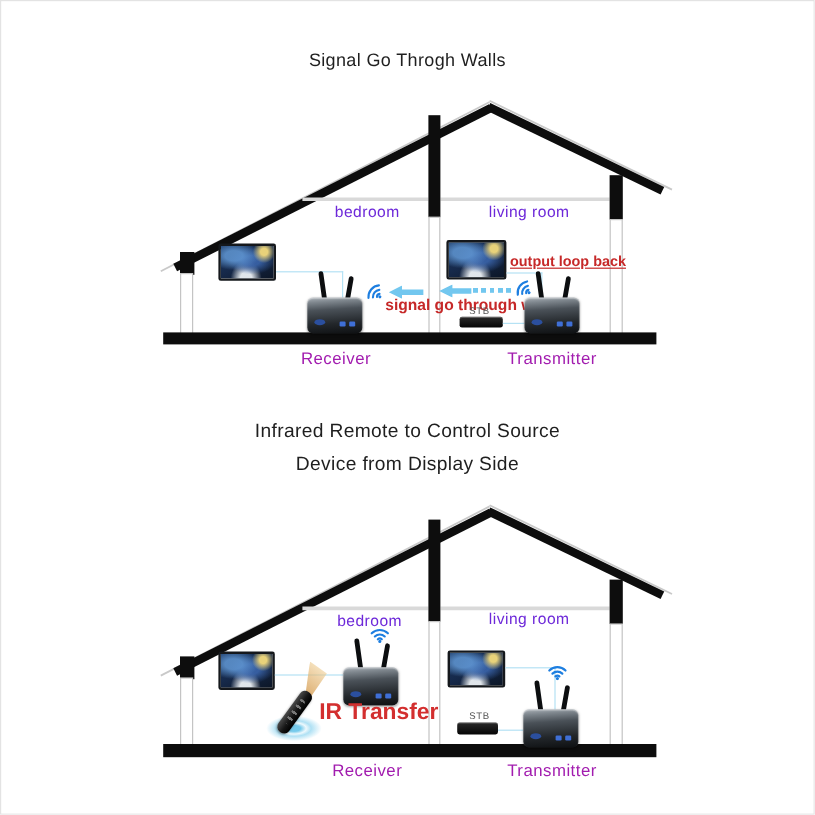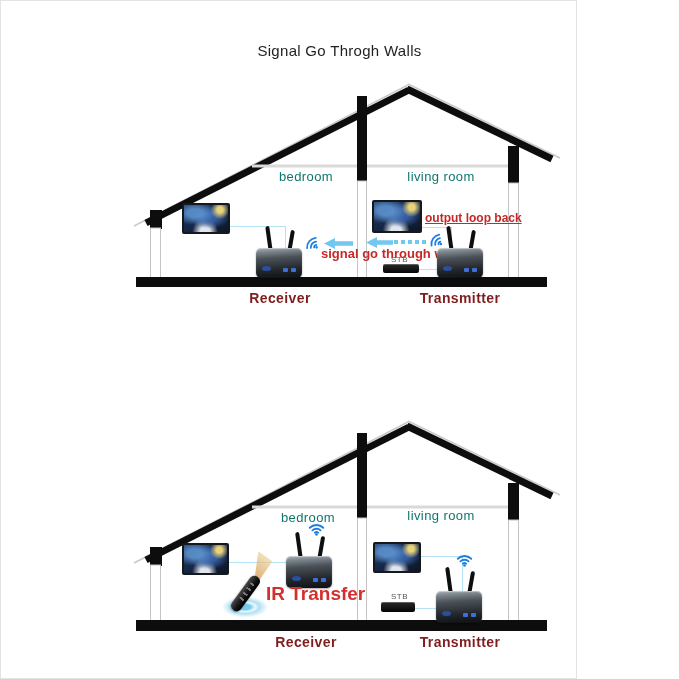--- a/index.html
+++ b/index.html
@@ -1,27 +1,27 @@
 <!DOCTYPE html>
 <html><head>
 <meta charset="utf-8">
 <style>
   html,body{margin:0;padding:0;background:#fff;}
   .canvas{
-    position:relative;width:577px;height:679px;background:#ffffff;overflow:hidden;
+    position:relative;width:679px;height:679px;background:#ffffff;overflow:hidden;
     font-family:"Liberation Sans", sans-serif;
     outline:1px solid #e3e3e3;outline-offset:-1px;
   }
   .abs{position:absolute;}
   .title{width:679px;text-align:center;color:#1f1f1f;}
   .title-top{top:42px;left:0;font-size:15px;letter-spacing:.3px;}
   .title-b1{top:351px;left:0;font-size:16px;letter-spacing:.3px;}
   .title-b2{top:379px;left:0;font-size:16px;letter-spacing:.3px;}
-  .room-label{font-size:13px;color:#0f766e;transform:translateX(-50%);white-space:nowrap;letter-spacing:.4px;}
-  .dev-label{font-size:14px;color:#7f1d1d;transform:translateX(-50%);white-space:nowrap;letter-spacing:.4px;font-weight:bold;}
+  .room-label{font-size:13px;color:#6d28d9;transform:translateX(-50%);white-space:nowrap;letter-spacing:.4px;}
+  .dev-label{font-size:14px;color:#a21caf;transform:translateX(-50%);white-space:nowrap;letter-spacing:.4px;}
   .red{color:#c62828;font-weight:bold;white-space:nowrap;}
   .red-sm{font-size:12px;}
   .red-md{font-size:13px;}
   .red-lg{font-size:19px;color:#d32f2f;}
   .stb-label{font-size:8px;color:#555;letter-spacing:.5px;}
   .hline{height:1px;background:#b5e2f4;}
   .vline{width:1px;background:#b5e2f4;}
   
   .tv{border:2px solid #15181c;border-radius:2px;box-sizing:border-box;
     background:
@@ -146,20 +146,22 @@
     <span class="dev-body" style="top:22px;">
       <span class="port"></span>
       <span class="led led1"></span>
       <span class="led led2"></span>
     </span>
   </div>
 
   <div class="abs dev-label" style="left:280px;top:290px;">Receiver</div>
   <div class="abs dev-label" style="left:460px;top:290px;">Transmitter</div>
 
+  <div class="abs title title-b1">Infrared Remote to Control Source</div>
+  <div class="abs title title-b2">Device from Display Side</div>
 
   <div class="abs room-label" style="left:308px;top:510px;">bedroom</div>
   <div class="abs room-label" style="left:441px;top:508px;">living room</div>
 
   <div class="abs tv" style="left:182px;top:543px;width:47px;height:32px;"></div>
   <div class="abs hline" style="left:229px;top:562px;width:57px;"></div>
   <svg class="abs wifi" style="left:307px;top:521px;" width="19" height="15" viewBox="0 0 24 20">
     <path d="M3 9 A 12.8 12.8 0 0 1 21 9" fill="none" stroke="#1d7ee0" stroke-width="2.4" stroke-linecap="round"></path>
     <path d="M6.5 12.5 A 8 8 0 0 1 17.5 12.5" fill="none" stroke="#1d7ee0" stroke-width="2.4" stroke-linecap="round"></path>
     <path d="M9.8 15.6 A 3.4 3.4 0 0 1 14.2 15.6" fill="none" stroke="#1d7ee0" stroke-width="2.4" stroke-linecap="round"></path>

